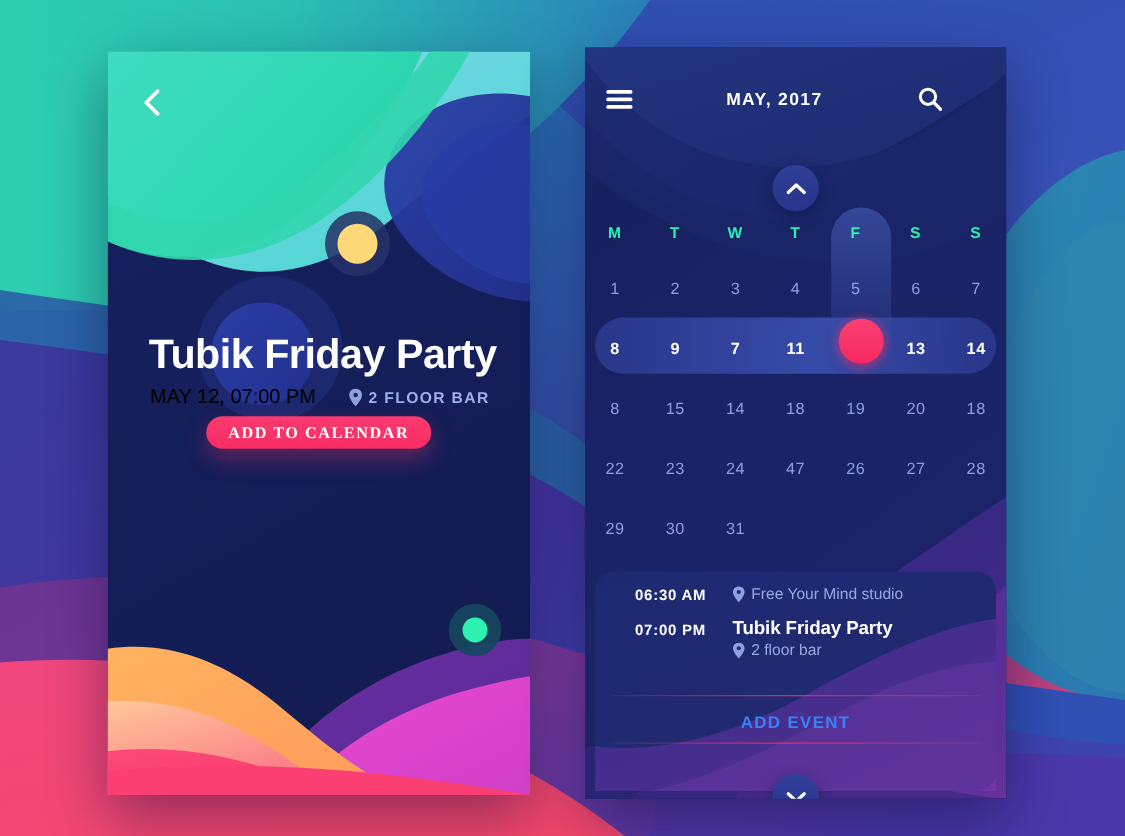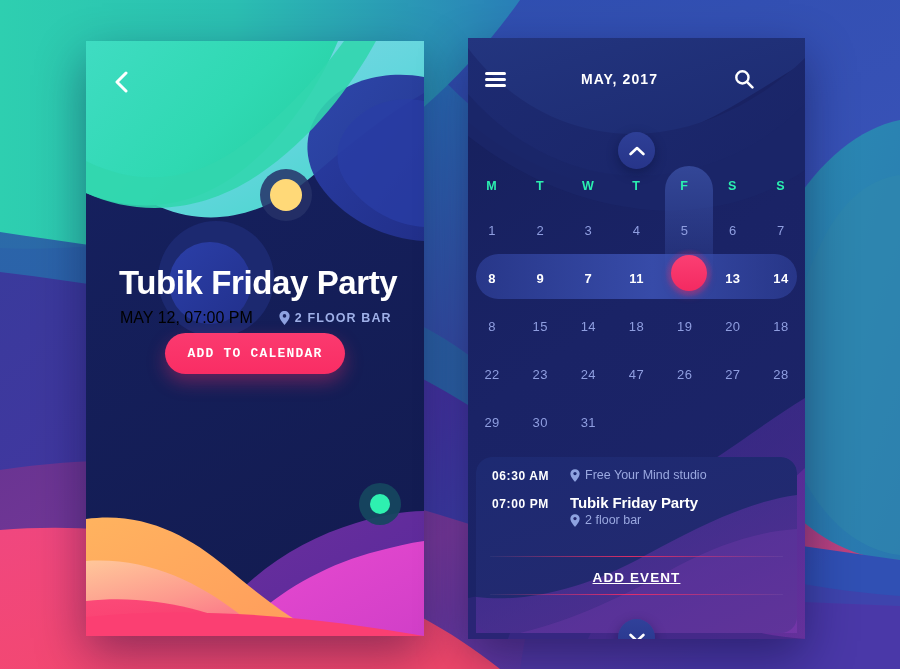--- a/index.html
+++ b/index.html
@@ -42,24 +42,24 @@
   .hero-meta{
     position:absolute;left:34px;top:268px;width:300px;
     display:flex;align-items:center;gap:0;
   }
   .hero-venue{
     display:flex;align-items:center;gap:5px;margin-left:26px;
     color:#9fb0e8;font-size:12.5px;font-weight:bold;letter-spacing:1.1px;
   }
   .pin{display:block;flex:none;}
   .cta{
-    position:absolute;left:79px;top:292px;width:180px;height:41px;
+    position:absolute;left:79px;top:292px;width:180px;height:26px;
     border:none;border-radius:21px;cursor:pointer;
     background:linear-gradient(180deg,#fb3a6f 0%,#f92d64 100%);
-    color:#ffffff;font-family:Liberation Mono, monospace;
+    color:#ffffff;font-family:Liberation Serif, serif;
     font-size:13px;font-weight:bold;letter-spacing:1.2px;
     box-shadow:0 8px 18px rgba(249,45,100,.35);
   }
 
   
   .r-content{position:absolute;left:0;top:0;width:337px;height:601px;}
   .r-topbar{
     position:absolute;left:0;top:22px;width:305px;height:38px;
     display:flex;align-items:center;
   }
@@ -125,21 +125,21 @@
     box-shadow:0 3px 10px rgba(243,42,97,.45);
   }
   .cal-cell.today{color:#ffffff;z-index:4;}
 
   
   .events{
     position:absolute;left:8px;top:419px;width:321px;height:176px;
     border-radius:16px 16px 0 0;overflow:hidden;
   }
   .events-bg{position:absolute;left:0;top:0;display:block;}
-  .ev-list{position:absolute;left:0;top:0;width:321px;}
+  .ev-list{position:absolute;left:16px;top:0;width:321px;}
   .ev-row{
     display:flex;align-items:flex-start;padding:9px 16px 2px 16px;cursor:pointer;
   }
   .ev-time{
     width:78px;flex:none;color:#ffffff;font-size:12px;font-weight:bold;
     letter-spacing:.6px;padding-top:3px;
   }
   .ev-body{flex:1;}
   .ev-title{color:#ffffff;font-size:15px;font-weight:bold;letter-spacing:-.1px;}
   .ev-place{
@@ -150,21 +150,21 @@
     position:absolute;left:14px;top:99px;width:293px;height:1px;
     background:linear-gradient(90deg,rgba(255,255,255,.04) 0%,rgba(249,45,100,.85) 48%,rgba(255,255,255,.05) 100%);
   }
   .ev-divider2{
     position:absolute;left:14px;top:137px;width:293px;height:1px;
     background:linear-gradient(90deg,rgba(255,255,255,.04) 0%,rgba(249,45,100,.85) 48%,rgba(255,255,255,.05) 100%);
   }
   .add-event{
     position:absolute;left:0;top:104px;width:321px;height:33px;
     display:flex;align-items:center;justify-content:center;cursor:pointer;
-    color:#ffffff;font-size:13.5px;font-weight:bold;letter-spacing:1.1px;text-decoration:underline;
+    color:#3b82f6;font-size:13.5px;font-weight:bold;letter-spacing:1.1px;
   }
 </style>
 </head>
 <body>
 
 <div class="stage">
 
   <div class="backdrop">
     <svg viewBox="0 0 900 669" preserveAspectRatio="none">
       <defs>

